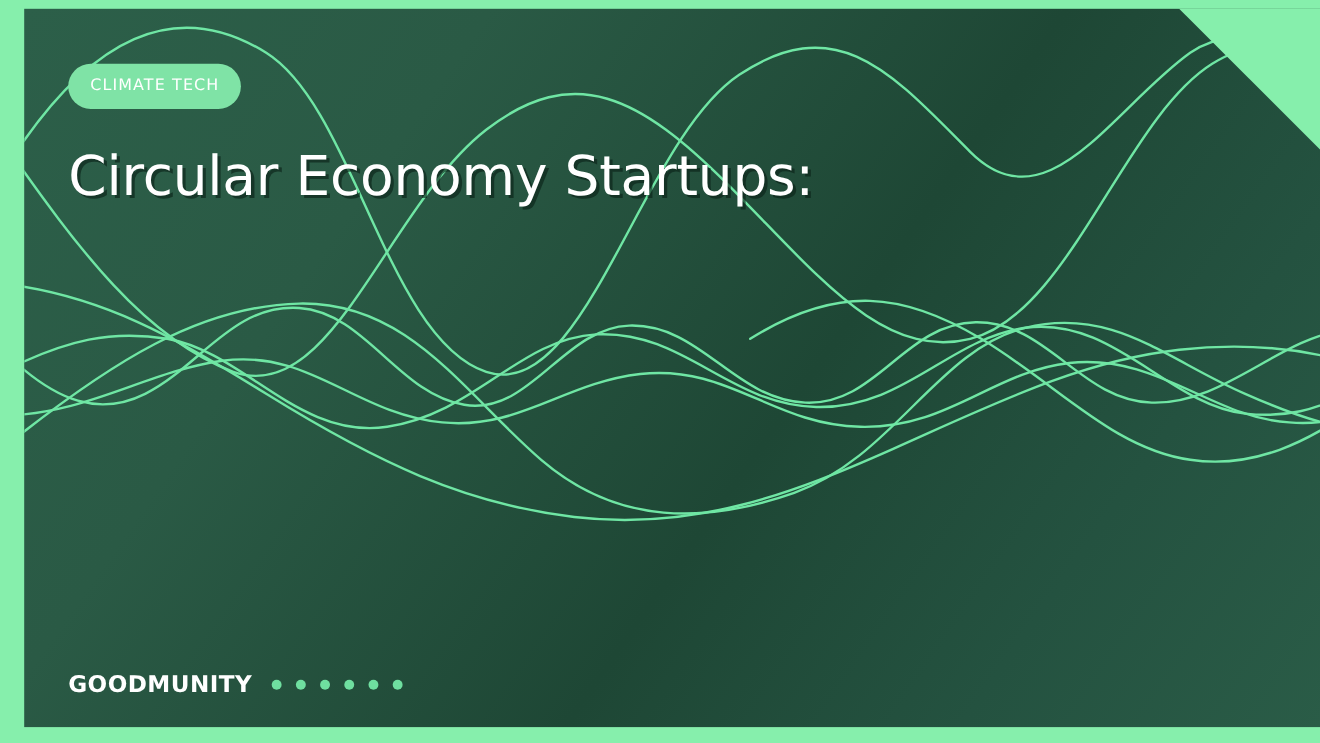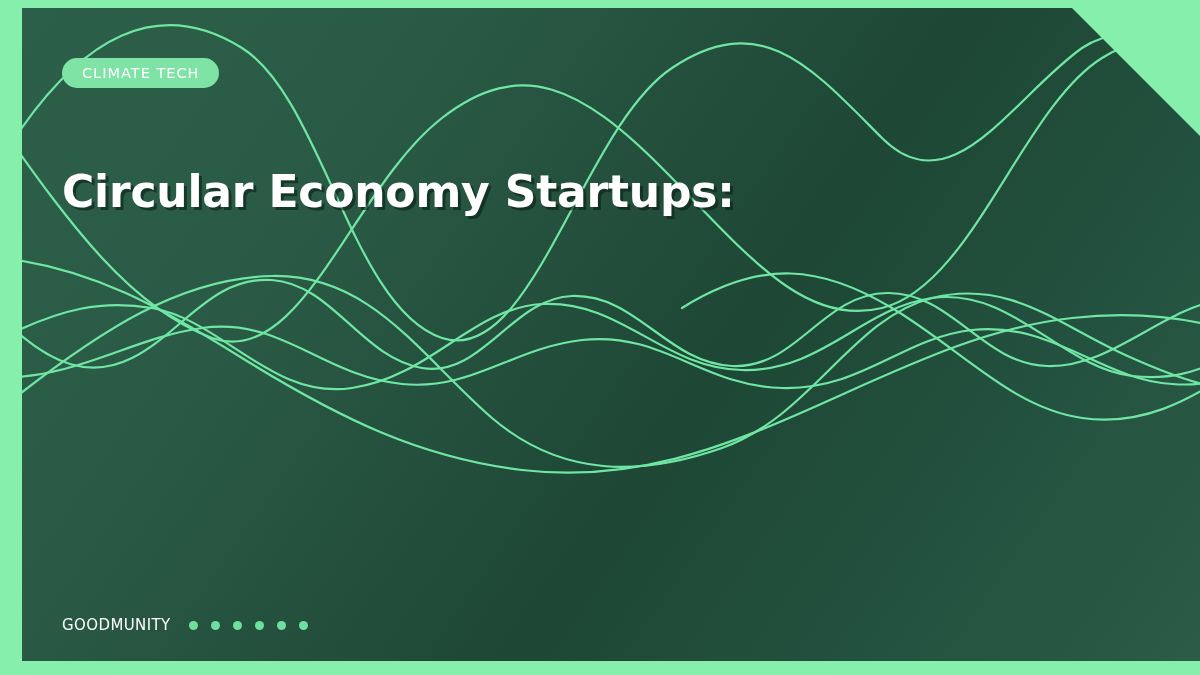--- a/index.html
+++ b/index.html
@@ -58,21 +58,21 @@
     width: 100%;
     height: 100%;
     display: block;
   }
 
   
   #badge {
     position: absolute;
     left: 40px;
     top: 50px;
-    height: 30px;
+    height: 41px;
     padding: 0 20px;
     display: flex;
     align-items: center;
     border-radius: 999px;
     background: #7fe3a6;
     box-sizing: border-box;
   }
   #badge-label {
     color: #ffffff;
     font-size: 14.5px;
@@ -84,42 +84,41 @@
 
   
   #title {
     position: absolute;
     left: 40px;
     top: 118px;
     width: 1000px;
   }
   .title-line {
     color: #ffffff;
-    font-size: 44px;
-    font-weight: bold;
+    font-size: 50px;
+    font-weight: normal;
     line-height: 68px;
     letter-spacing: -0.2px;
     white-space: nowrap;
     text-shadow: 3px 3px 0px rgba(10, 32, 22, 0.62);
-    margin-top: 32px;
   }
 
   
   #footer {
     position: absolute;
     left: 40px;
     bottom: 28px;
     display: flex;
     align-items: center;
     gap: 18px;
   }
   #brand {
     color: #ffffff;
-    font-size: 15px;
-    font-weight: normal;
+    font-size: 21px;
+    font-weight: bold;
     letter-spacing: 0.4px;
     line-height: 1;
     white-space: nowrap;
   }
   #dots {
     display: flex;
     align-items: center;
     gap: 13px;
   }
   .dot {

